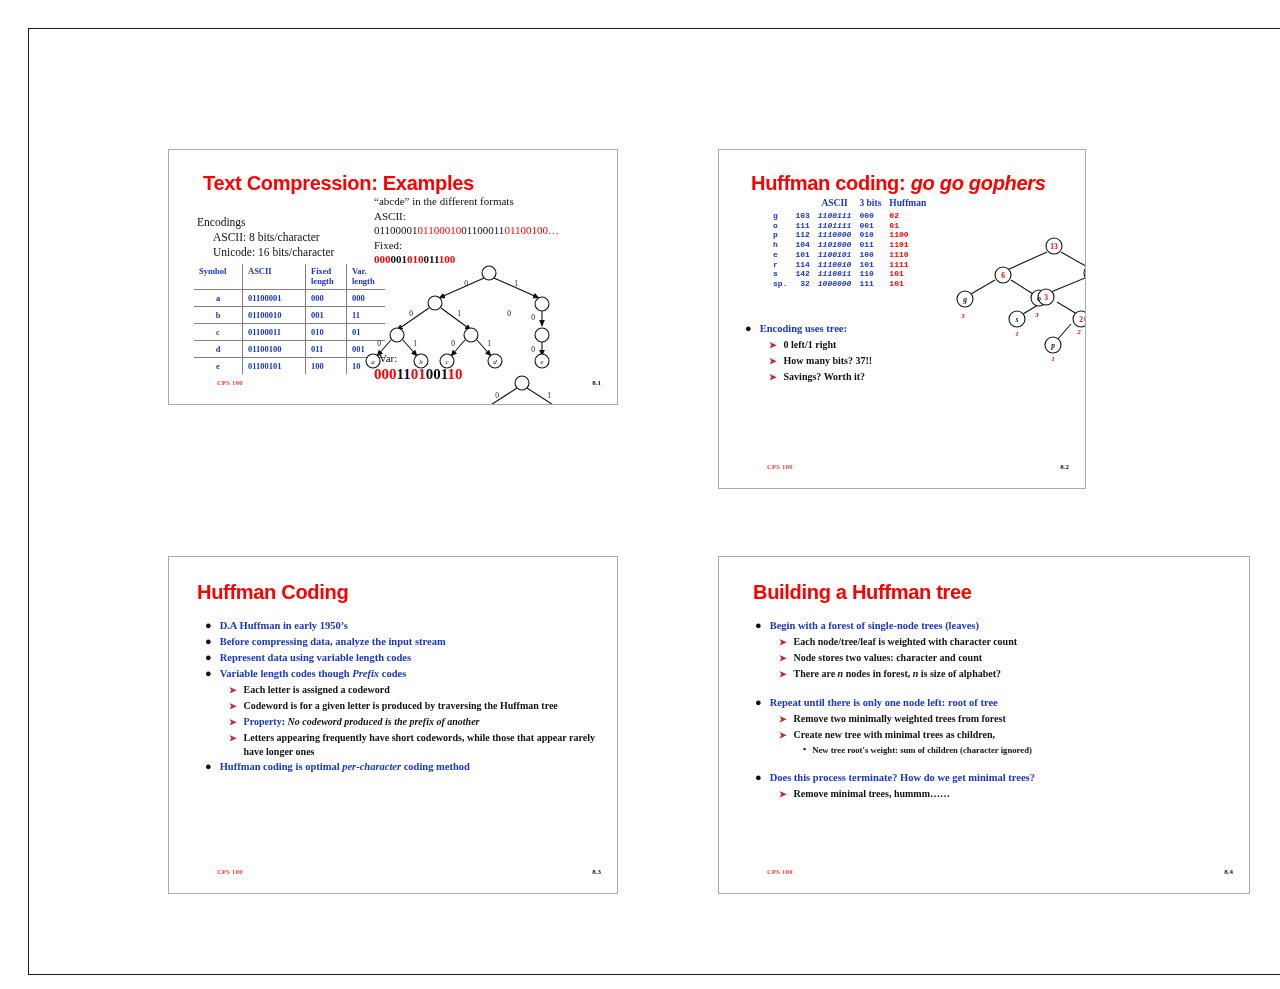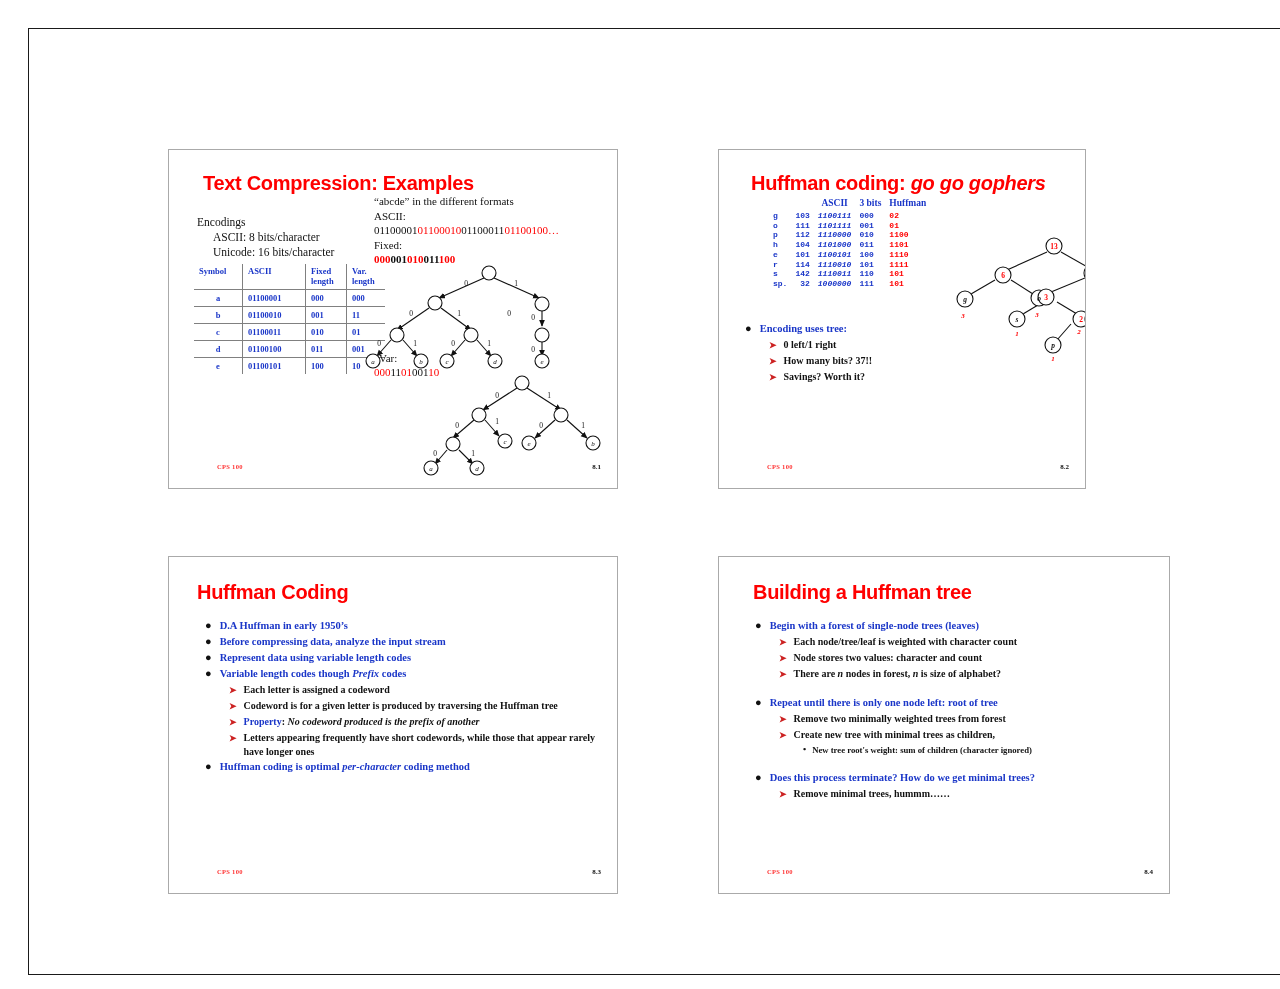--- a/index.html
+++ b/index.html
@@ -18,24 +18,24 @@
     box-sizing:border-box;
     background:#fff;
   }
   .slide{
     position:absolute;
     background:#fff;
     border:1px solid #aaaaaa;
     box-sizing:border-box;
     overflow:hidden;
   }
-  #slide-1{left:139px;top:120px;width:450px;height:340px;}
+  #slide-1{left:139px;top:120px;width:450px;height:256px;}
   #slide-2{left:689px;top:120px;width:368px;height:340px;}
   #slide-3{left:139px;top:527px;width:450px;height:338px;}
-  #slide-4{left:689px;top:527px;width:452px;height:338px;}
+  #slide-4{left:689px;top:527px;width:532px;height:338px;}
 
   .s-title{
     position:absolute;
     color:#ff0000;
     font-family:"Liberation Sans", sans-serif;
     font-weight:bold;
     font-size:20px;
     letter-spacing:-0.3px;
     white-space:nowrap;
   }
@@ -84,21 +84,21 @@
   table.enc-table th:first-child,table.enc-table td:first-child{border-left:none;}
   table.enc-table td:first-child{text-align:center;}
   table.enc-table tbody tr{border-top:1px solid #808080;}
   table.enc-table th{line-height:9.5px;}
   table.enc-table .w1{width:38px;}
   table.enc-table .w2{width:52px;}
   table.enc-table .w3{width:30px;}
   table.enc-table .w4{width:28px;}
 
   .var-label{position:absolute;left:210px;top:202px;font-size:11px;color:#111;}
-  .var-bits{position:absolute;left:205px;top:216px;font-size:11px;font-weight:normal;}
+  .var-bits{position:absolute;left:205px;top:216px;font-size:15px;font-weight:bold;}
 
   svg.tree{position:absolute;overflow:visible;}
 
   
   .code-table{
     position:absolute;left:50px;top:48px;
     font-family:"Liberation Mono", monospace;
     font-size:8px;
     border-collapse:collapse;
     font-weight:bold;

